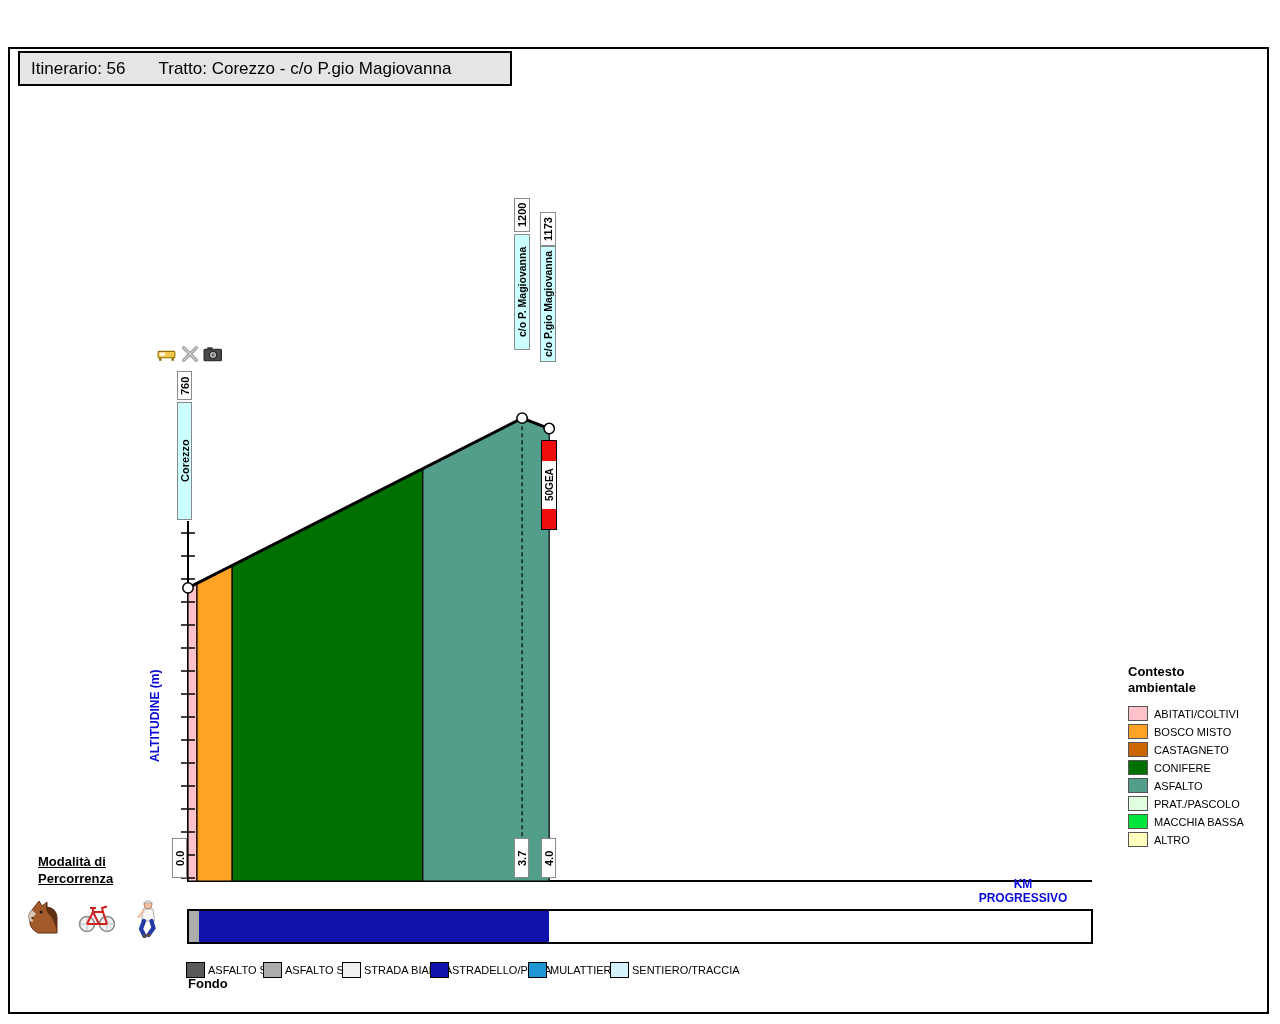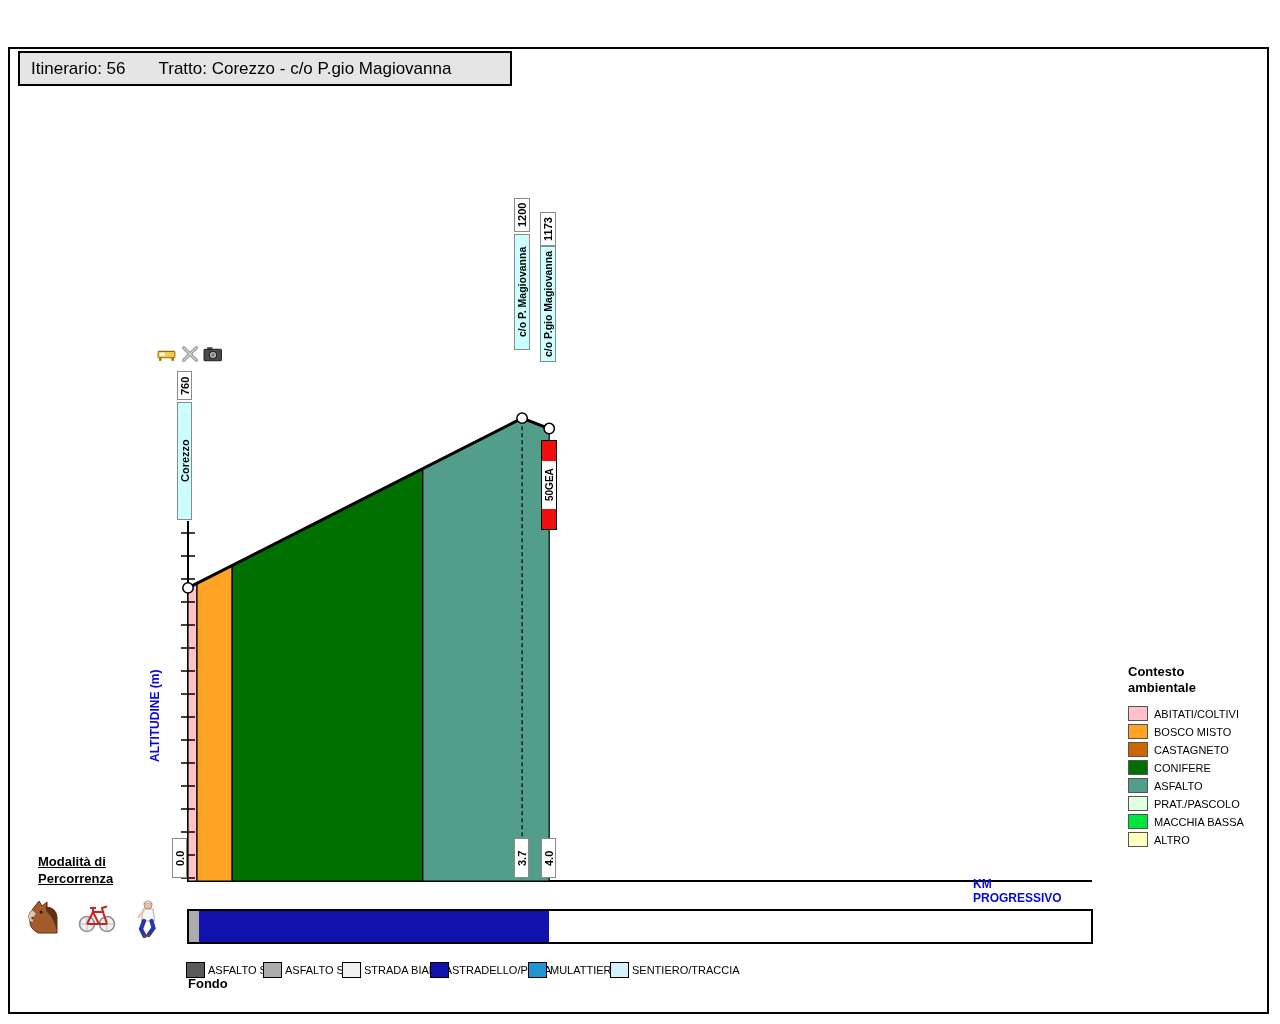--- a/index.html
+++ b/index.html
@@ -13,21 +13,21 @@
   #chart-svg{position:absolute;left:0;top:0;width:1280px;height:1024px;}
 
   .vbox{position:absolute;box-sizing:border-box;border:1px solid #8a8a8a;background:#fff;
         display:flex;align-items:center;justify-content:center;
         font-weight:bold;font-size:11px;white-space:nowrap;overflow:hidden;
         writing-mode:vertical-rl;transform:rotate(180deg);z-index:4;}
   .cyan{background:#CCFFFF;}
   .axis-label{position:absolute;color:#0808D8;font-weight:bold;font-size:12px;z-index:4;}
   .alt-label{left:146px;top:664px;width:18px;height:104px;display:flex;align-items:center;
         justify-content:center;writing-mode:vertical-rl;transform:rotate(180deg);white-space:nowrap;}
-  .km-label{left:973px;top:877px;width:100px;text-align:left;}
+  .km-label{left:973px;top:877px;width:100px;text-align:center;}
 
   .gea{position:absolute;left:541px;top:440px;width:16px;height:90px;border:1px solid #000;
        background:#fff;box-sizing:border-box;display:flex;flex-direction:column;z-index:4;}
   .gea-band{flex:0 0 20px;}
   .gea-label{flex:1;display:flex;align-items:center;justify-content:center;font-weight:bold;
        font-size:10px;writing-mode:vertical-rl;transform:rotate(180deg);}
 
   .services{position:absolute;left:157px;top:344px;display:flex;gap:3px;z-index:4;}
 
   .legend-ctx{position:absolute;left:1128px;top:664px;width:144px;z-index:4;}

